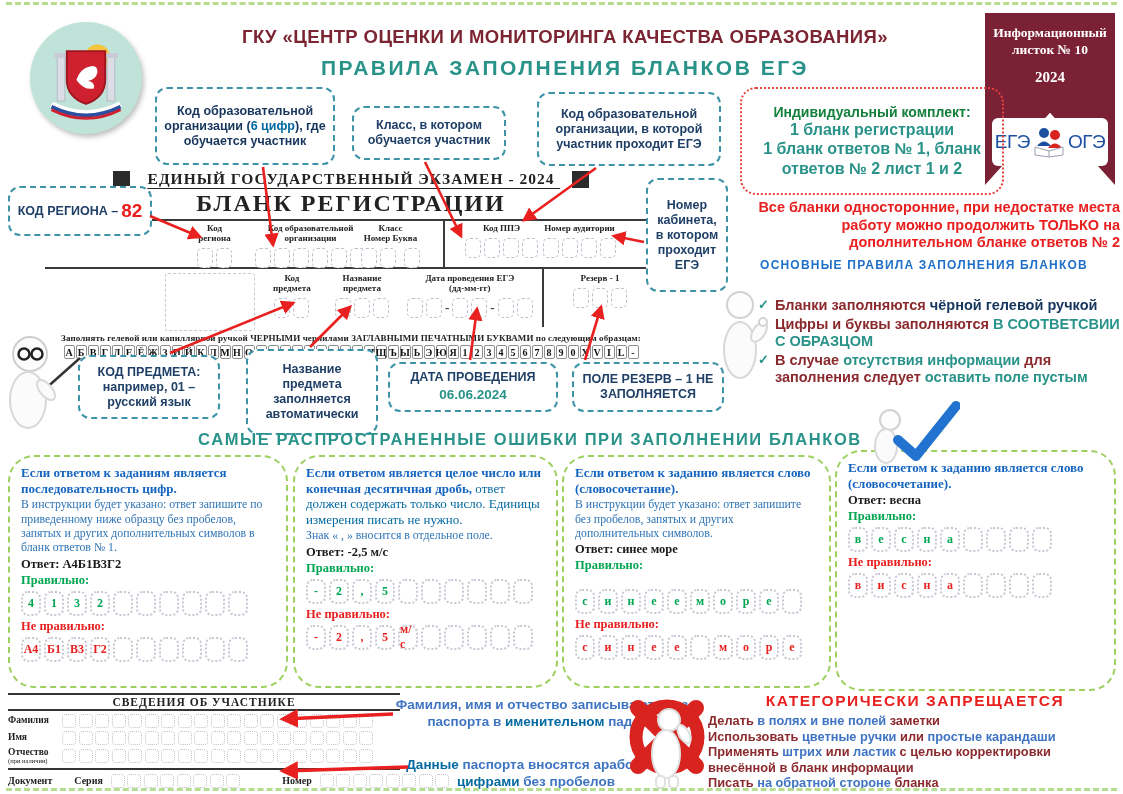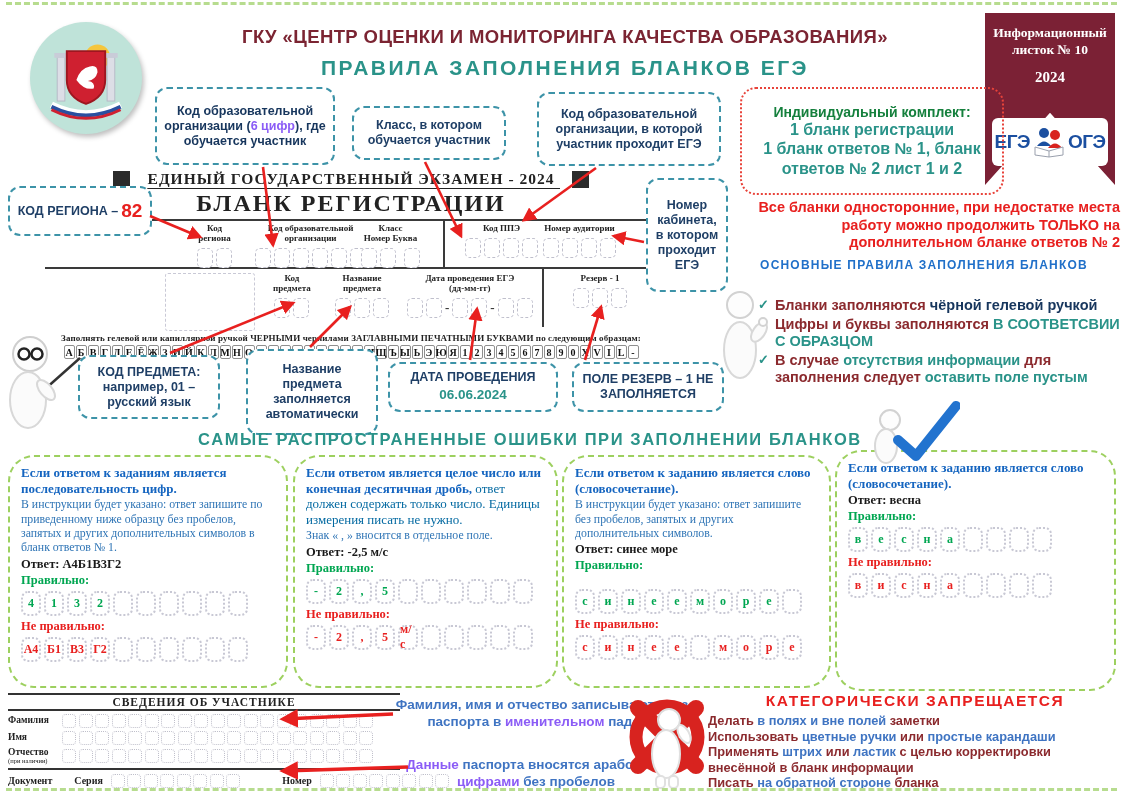--- a/index.html
+++ b/index.html
@@ -15,21 +15,21 @@
              font-size:18.5px;font-weight:bold;color:#7b2432;letter-spacing:.4px;}
   .page-title{position:absolute;left:150px;top:56px;width:830px;text-align:center;
               font-size:21px;font-weight:bold;color:#2a9389;letter-spacing:2.5px;}
   .banner{position:absolute;left:985px;top:13px;width:130px;height:172px;background:#7b2135;
           clip-path:polygon(0 0,100% 0,100% 100%,50% 58%,0 100%);
           text-align:center;color:#fff;font-family:"Liberation Serif",serif;font-weight:bold;padding-top:12px;box-sizing:border-box;}
   .banner div{font-size:13.5px;line-height:1.25;}
   .banner .banner-year{font-size:15px;margin-top:9px;}
   .ege-logo{position:absolute;left:992px;top:118px;width:116px;height:48px;background:#fff;border-radius:6px;
             display:flex;align-items:center;justify-content:center;gap:2px;}
-  .ege-logo .wordmark{font-weight:bold;color:#1b4fa0;font-size:19px;letter-spacing:-.5px;}
+  .ege-logo .wordmark{font-weight:normal;color:#1b4fa0;font-size:19px;letter-spacing:-.5px;}
 
   
   .callout{position:absolute;background:#fff;border:2.5px dashed #3d93a8;border-radius:12px;
            display:flex;flex-direction:column;align-items:center;justify-content:center;text-align:center;
            font-weight:bold;color:#1f3f66;font-size:12.5px;line-height:1.2;padding:4px 6px;box-sizing:border-box;}
   .callout .big-accent{color:#e8201f;font-size:19px;margin-left:3px;}
   .callout .teal-val{color:#2a9389;font-size:13.5px;margin-top:2px;}
 
   
   .kit-box{position:absolute;left:740px;top:87px;width:264px;height:108px;border:2.5px dotted #e8433a;border-radius:16px;
@@ -37,21 +37,21 @@
   .kit-title{font-weight:bold;color:#15803d;font-size:14px;line-height:1.15;}
   .kit-line{font-weight:bold;color:#2a9389;font-size:16px;line-height:1.2;}
   .warning{position:absolute;left:728px;top:199px;width:392px;text-align:right;
            font-weight:bold;color:#e8201f;font-size:14.5px;line-height:1.22;}
   .rules-heading{position:absolute;left:730px;top:258px;width:388px;text-align:center;
                  font-weight:bold;color:#2070c9;font-size:12px;letter-spacing:1.2px;line-height:1.2;}
   .rules-list{position:absolute;left:758px;top:297px;width:362px;}
   .rule-item{display:flex;font-weight:bold;font-size:14.5px;line-height:1.18;margin-bottom:2px;}
   .rule-check{color:#2a9389;margin-right:6px;font-size:13px;}
   .seg-m{color:#8b2a2e;} .seg-n{color:#17365d;} .seg-t{color:#2a9389;}
-  .seg-b{color:#3f74c2;} .seg-r{color:#8b5cf6;}
+  .seg-b{color:#3f74c2;} .seg-r{color:#0369a1;}
   .seg-ht{color:#1565c0;font-weight:bold;} .seg-bd{color:#0369a1;}
 
   
   .reg-form{position:absolute;left:45px;top:170px;width:612px;font-family:"Liberation Serif",serif;color:#222;}
   .reg-head{display:flex;align-items:center;justify-content:center;gap:12px;}
   .blk-sq{width:17px;height:17px;background:#2b2b2b;}
   .exam-title{font-weight:bold;font-size:15.5px;letter-spacing:1px;border-bottom:1.5px solid #222;padding:0 6px;}
   .form-title{text-align:center;font-weight:bold;font-size:24px;letter-spacing:2px;margin-top:1px;}
   .fields{position:relative;height:108px;border-top:2px solid #3a3a3a;margin-top:2px;}
   .fline{position:absolute;left:0;right:0;border-top:2px solid #3a3a3a;top:46px;}

